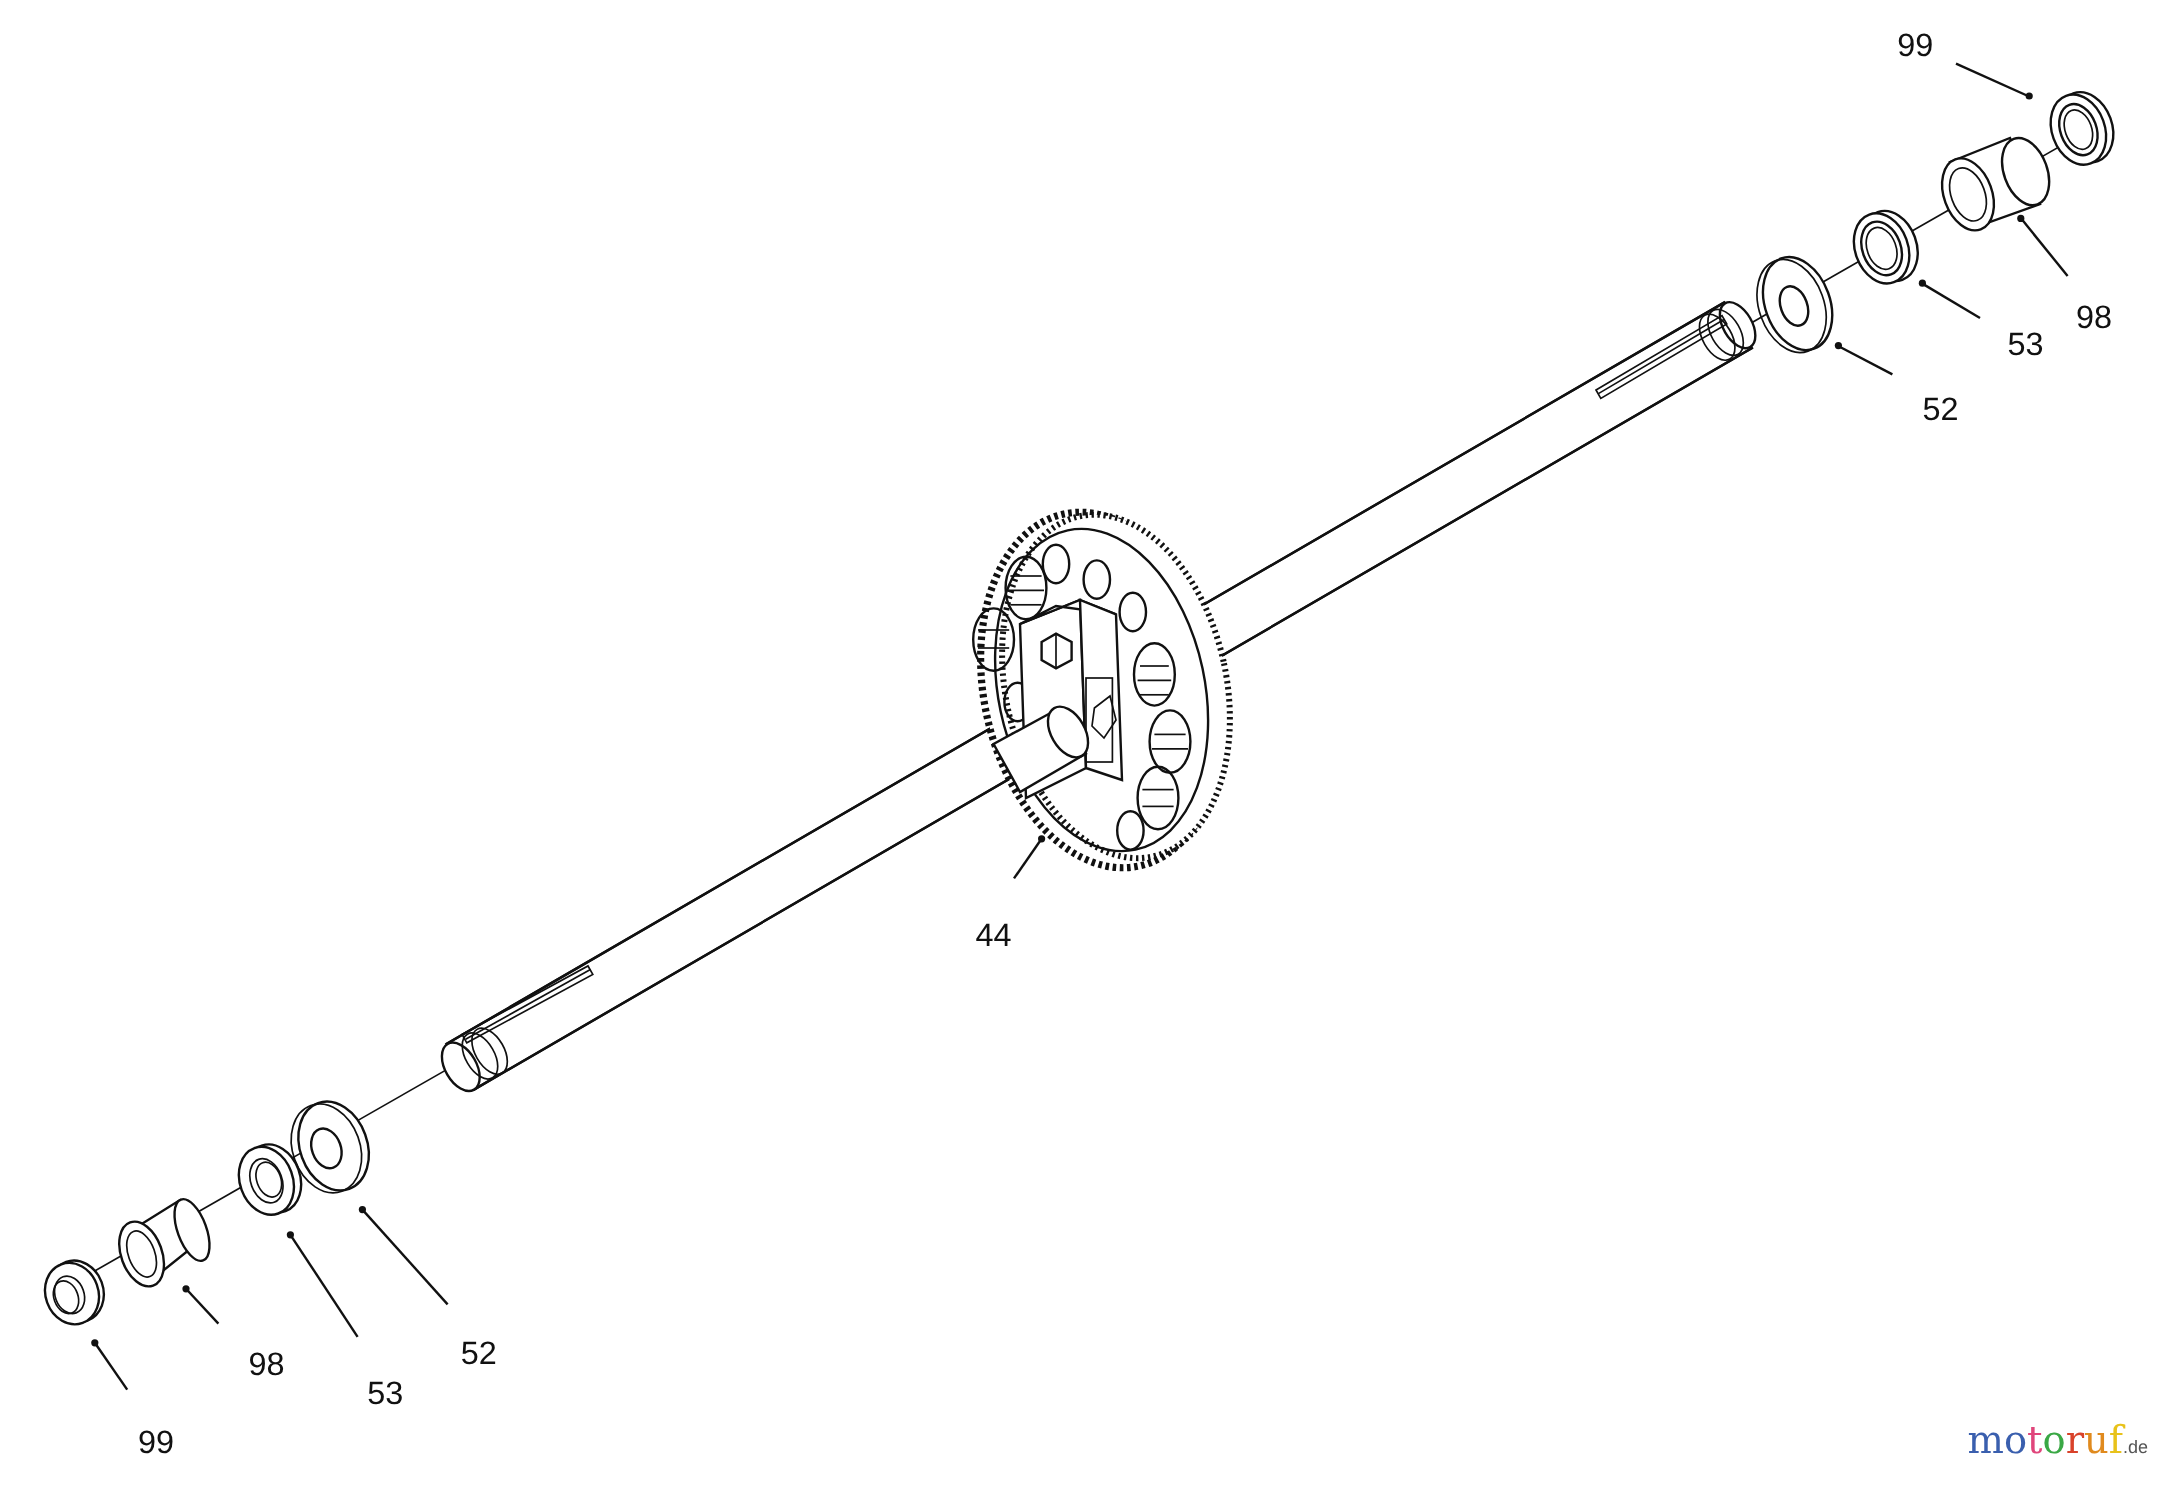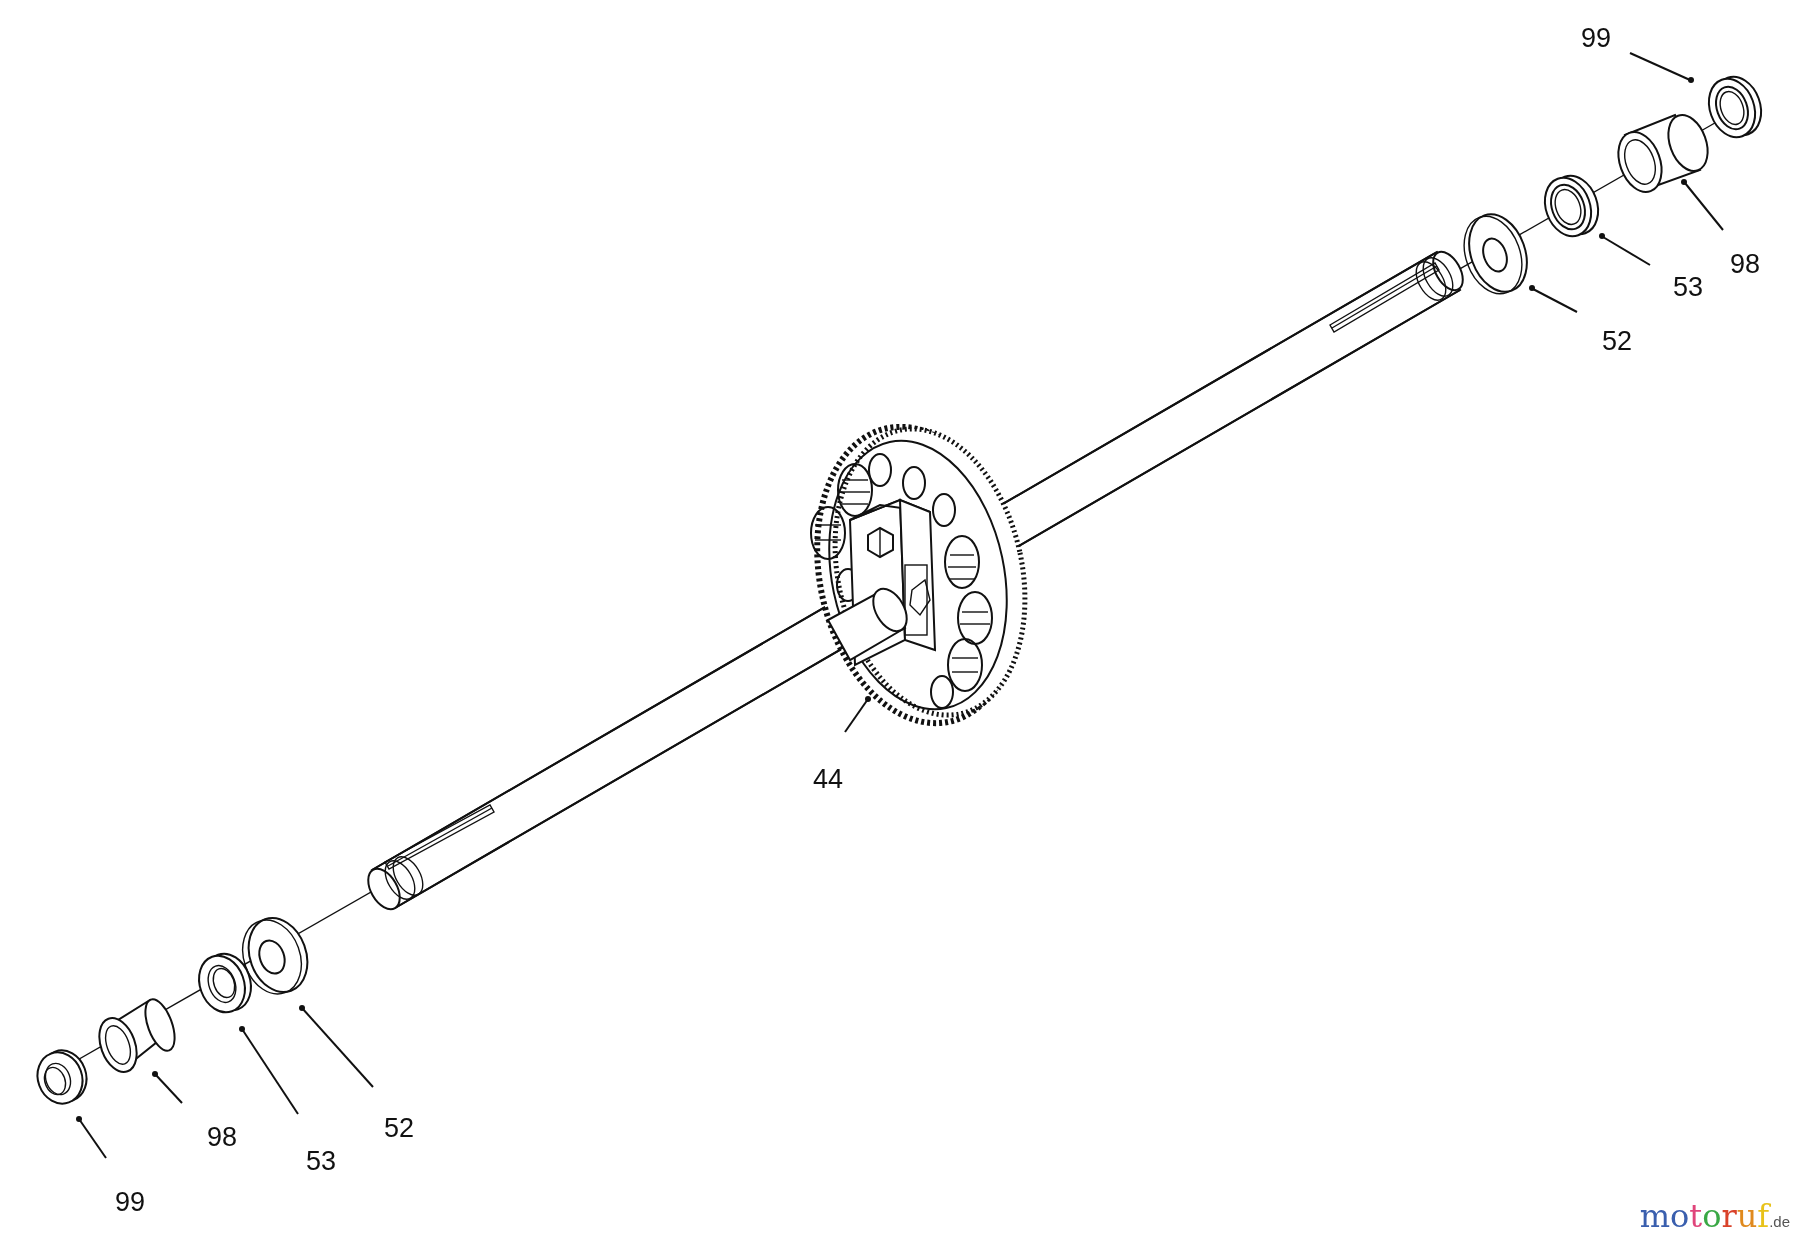--- a/index.html
+++ b/index.html
@@ -2,21 +2,21 @@
 <html><head>
 <meta charset="utf-8">
 <style>
   html, body { margin: 0; padding: 0; background: #ffffff; }
   body { width: 1800px; height: 1239px; position: relative; overflow: hidden; font-family: "Liberation Sans", sans-serif; }
   #diagram { position: absolute; left: 0; top: 0; width: 1800px; height: 1239px; }
   .part-label { font-family: "Liberation Sans", sans-serif; font-size: 27px; fill: #111; }
   .stroke { stroke: #111; fill: none; stroke-width: 2; }
   .thin { stroke: #111; fill: none; stroke-width: 1.4; }
   .solidwhite { stroke: #111; fill: #fff; stroke-width: 2; }
-  .watermark { position: absolute; right: 10px; bottom: 4px; font-family: "DejaVu Serif", serif; font-size: 32px; letter-spacing: 0px; }
+  .watermark { position: absolute; right: 10px; bottom: 20px; font-family: "DejaVu Serif", serif; font-size: 32px; letter-spacing: 0px; }
   .watermark span { display: inline-block; }
   .watermark .tld { font-family: "Liberation Sans", sans-serif; font-size: 15px; color: #555; }
 </style>
 </head>
 <body>
 
 <svg id="diagram" viewBox="0 0 1800 1239" xmlns="http://www.w3.org/2000/svg">
 
   <g>
     <line class="thin" x1="60" y1="1070" x2="1755" y2="100"></line>

